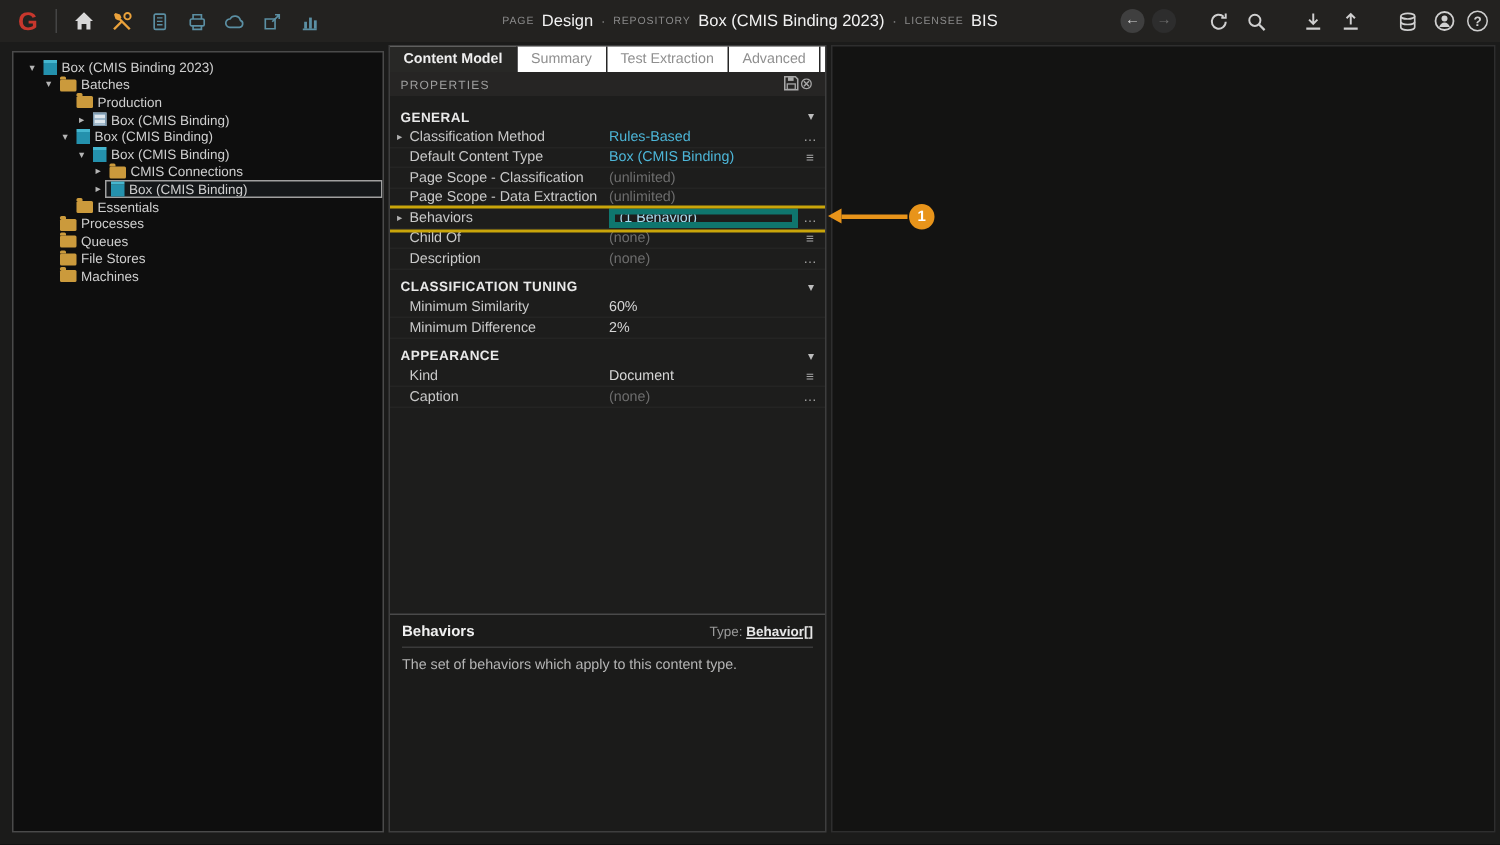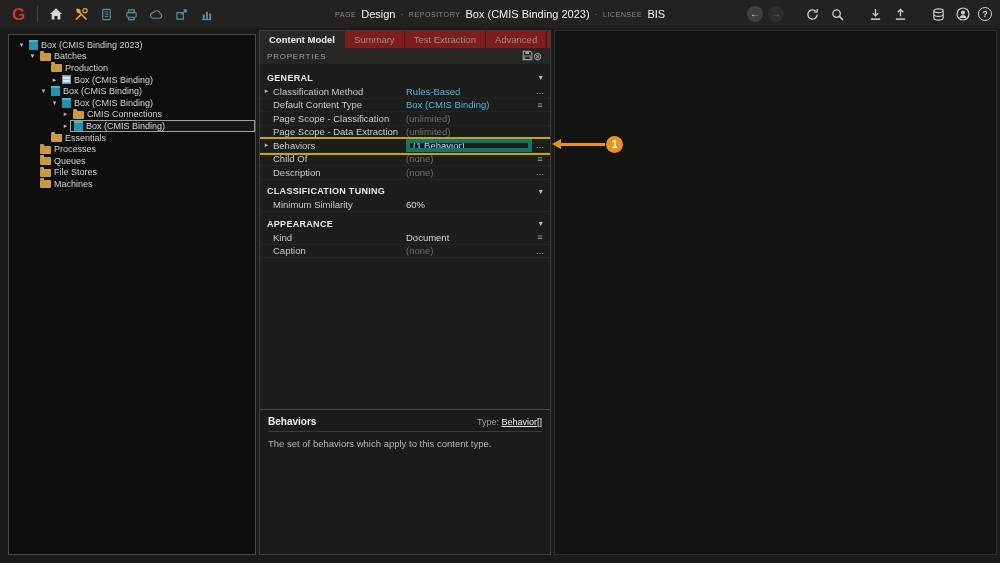--- a/index.html
+++ b/index.html
@@ -30,21 +30,21 @@
   .tbody.selected{border:1px solid #a0a0a0;background:#15181a}
   .tlabel{overflow:hidden;text-overflow:ellipsis}
   .i-folder{width:11px;height:8px;background:#cb9a3c;border-radius:1px;position:relative;flex:none;margin-top:1px}
   .i-folder::before{content:"";position:absolute;top:-2px;left:0;width:4px;height:2px;background:#cb9a3c;border-radius:1px 1px 0 0}
   .i-model{width:9px;height:8px;background:#2491ad;position:relative;flex:none;margin-top:2px}
   .i-model::before{content:"";position:absolute;top:-2px;left:0;right:0;height:2px;background:#45b6cf}
   .i-batch{width:9px;height:9px;background:#dde6ed;border:1px solid #7d9ab0;background-image:repeating-linear-gradient(#9fb9cc 0 1px,transparent 1px 3px);flex:none}
 
   
   .props-panel{position:absolute;left:259px;top:30px;width:292px;height:525px;background:#1d1d1c;border:1px solid #3e3e3e;display:flex;flex-direction:column}
-  .tabs{height:17px;background:#7f1d1d;display:flex;font-size:9.5px;color:#8f8f8f;flex:none}
+  .tabs{height:17px;background:#ffffff;display:flex;font-size:9.5px;color:#8f8f8f;flex:none}
   .tab{padding:0 9px;display:flex;align-items:center;border-right:1px solid #262626}
   .tab.active{background:#282826;color:#efefef;font-weight:bold}
   .propshead{height:16px;background:#262524;display:flex;align-items:center;gap:0;padding:0 7px;font-size:8px;color:#9f9f9f;letter-spacing:.8px;flex:none}
   .propshead .sp{flex:1}
   .close-glyph{color:#a8a8a8;font-size:11px;line-height:1}
   .pgrid{flex:1;overflow:hidden;padding-top:2px}
   .psection{height:15px;margin-top:4px;display:flex;align-items:center;justify-content:space-between;padding:0 7px;font-size:9px;font-weight:bold;color:#e9e9e9;letter-spacing:.3px}
   .chev{color:#bdbdbd;font-size:8px;font-weight:normal}
   .prow{height:13.5px;display:flex;align-items:center;font-size:9.5px;border-bottom:1px solid #242423;padding-right:2px}
   .pexp{width:13px;text-align:center;font-size:7px;color:#b0b0b0;flex:none}
@@ -53,21 +53,21 @@
   .v-cyan{color:#4db6d8}
   .v-muted{color:#6d6d6d}
   .v-norm{color:#d6d6d6}
   .pact{width:16px;text-align:center;color:#a5a5a5;font-size:9px;flex:none}
   .row-highlight{position:relative;outline:2px solid #c9a50a;z-index:2;background:#1d1d1c}
   .row-highlight .pvalue{border:4px solid #0f766e;align-self:stretch;display:flex;align-items:center;padding:0 3px;color:#a9dcf0}
   .helpbox{height:145px;border-top:1px solid #4a4a4a;background:#1b1b1a;flex:none;padding:6px 8px}
   .helphead{display:flex;justify-content:space-between;align-items:baseline;padding-bottom:4px;border-bottom:1px solid #3a3a3a}
   .helptitle{font-size:10px;font-weight:bold;color:#f0f0f0}
   .helptype{font-size:9px;color:#9a9a9a}
-  .typelink{color:#e8e8e8;font-weight:normal;text-decoration:underline}
+  .typelink{color:#e8e8e8;font-weight:bold;text-decoration:underline}
   .helpdesc{font-size:9.5px;color:#b5b5b5;padding-top:6px}
 
   
   .right-panel{position:absolute;left:554px;top:30px;width:443px;height:525px;background:#131312;border:1px solid #2e2e2e}
 
   
   .callout{position:absolute;left:552px;top:135px;height:18px;display:flex;align-items:center;z-index:5}
   .arrow-head{width:0;height:0;border-top:5px solid transparent;border-bottom:5px solid transparent;border-right:9px solid #e8941a}
   .arrow-line{width:44px;height:3px;background:#e8941a}
   .badge{width:17px;height:17px;border-radius:50%;background:#e8941a;color:#fff;font-size:10px;font-weight:bold;display:flex;align-items:center;justify-content:center;margin-left:1px}
@@ -358,20 +358,26 @@
       <div class="psection">
         <span>CLASSIFICATION TUNING</span>
         <span class="chev">▾</span>
       </div>
       <div class="prow">
         <span class="pexp"></span>
         <span class="plabel">Minimum Similarity</span>
         <span class="pvalue v-norm">60%</span>
         <span class="pact"></span>
       </div>
+      <div class="prow">
+        <span class="pexp"></span>
+        <span class="plabel">Minimum Difference</span>
+        <span class="pvalue v-norm">2%</span>
+        <span class="pact"></span>
+      </div>
 
       <div class="psection">
         <span>APPEARANCE</span>
         <span class="chev">▾</span>
       </div>
       <div class="prow">
         <span class="pexp"></span>
         <span class="plabel">Kind</span>
         <span class="pvalue v-norm">Document</span>
         <span class="pact">≡</span>

